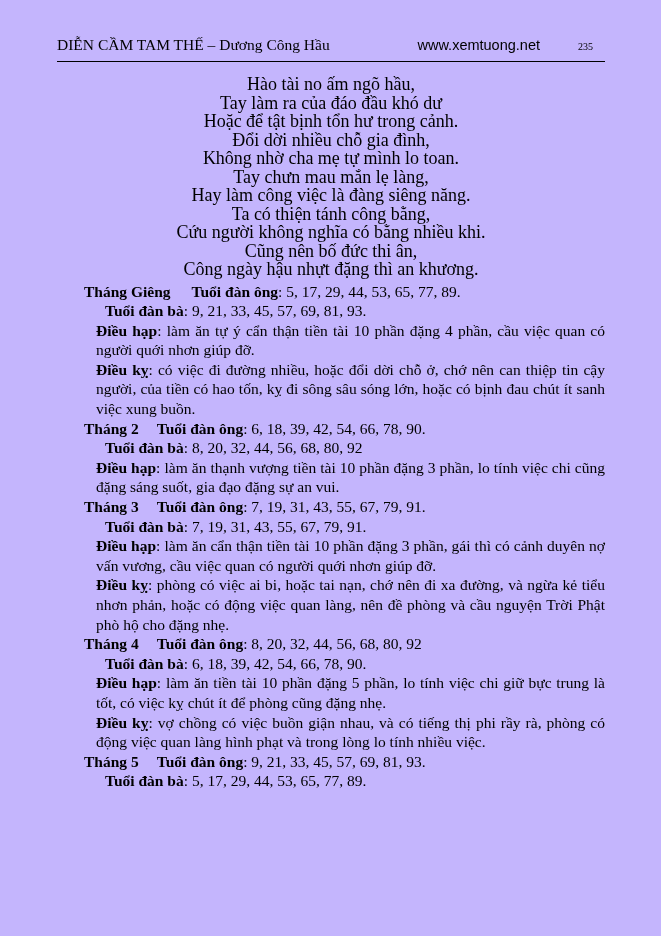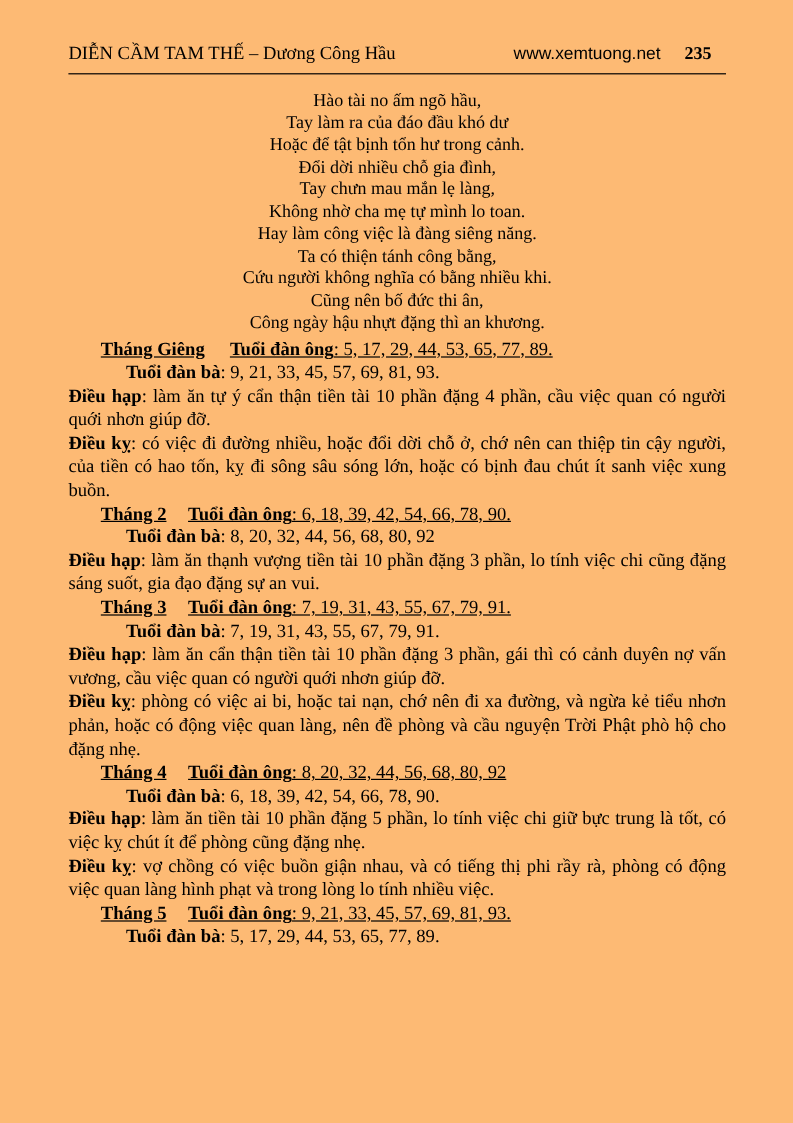--- a/index.html
+++ b/index.html
@@ -6,83 +6,82 @@
   html, body { background: #ffffff; }
   body {
     width: 661px; height: 936px;
     font-family: "Liberation Serif", "DejaVu Serif", serif;
     color: #000000;
     overflow: hidden;
   }
   .page {
     width: 661px; height: 936px;
     padding: 36px 56px 0 57px;
-    background: #fdba74;
+    background: #c4b5fd;
   }
   
   .page-header {
     display: flex;
     align-items: baseline;
     border-bottom: 1.5px solid #000;
     padding-bottom: 7px;
     padding-right: 12px;
   }
   .header-title {
     flex: 1;
     font-size: 15.5px;
     white-space: nowrap;
   }
   .header-site {
     font-family: "Liberation Sans", "DejaVu Sans", sans-serif;
     font-size: 14.5px;
     text-align: center;
   }
   .header-page {
-    font-size: 15px;
-    margin-left: 20px;
-    font-weight: bold;
+    font-size: 10px;
+    margin-left: 38px;
   }
   
   .poem {
     margin-top: 13px;
     text-align: center;
-    font-size: 15px;
+    font-size: 18px;
   }
   .poem-line { line-height: 18.5px; }
   
   .months {
     margin-top: 3px;
     font-size: 15.5px;
   }
   .months p { line-height: 19.6px; }
-  .month-line  { text-indent: 27px; text-decoration: underline; }
+  .month-line  { text-indent: 27px; }
   .women-line  { text-indent: 48px; }
-  .para { text-align: justify; }
+  .para { text-align: justify; margin-left: 39px; }
   b { font-weight: bold; }
   .gap-wide   { margin-right: 21px; }
   .gap-narrow { margin-right: 18px; }
 </style>
 </head>
 <body>
 
 <div class="page">
 
   <div class="page-header">
     <span class="header-title">DIỄN CẦM TAM THẾ – Dương Công Hầu</span>
     <span class="header-site">www.xemtuong.net</span>
     <span class="header-page">235</span>
   </div>
 
   <div class="poem">
     <p class="poem-line">Hào tài no ấm ngõ hầu,</p>
     <p class="poem-line">Tay làm ra của đáo đầu khó dư</p>
     <p class="poem-line">Hoặc để tật bịnh tổn hư trong cảnh.</p>
     <p class="poem-line">Đổi dời nhiều chỗ gia đình,</p>
+    <p class="poem-line">Không nhờ cha mẹ tự mình lo toan.</p>
     <p class="poem-line">Tay chưn mau mắn lẹ làng,</p>
-    <p class="poem-line">Không nhờ cha mẹ tự mình lo toan.</p>
     <p class="poem-line">Hay làm công việc là đàng siêng năng.</p>
     <p class="poem-line">Ta có thiện tánh công bằng,</p>
     <p class="poem-line">Cứu người không nghĩa có bằng nhiều khi.</p>
     <p class="poem-line">Cũng nên bố đức thi ân,</p>
     <p class="poem-line">Công ngày hậu nhựt đặng thì an khương.</p>
   </div>
 
   <div class="months">
 
     <section>

